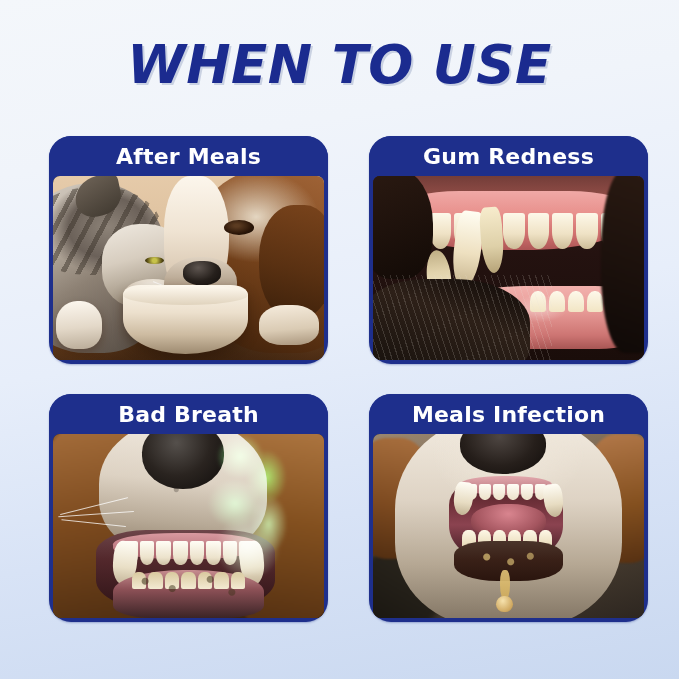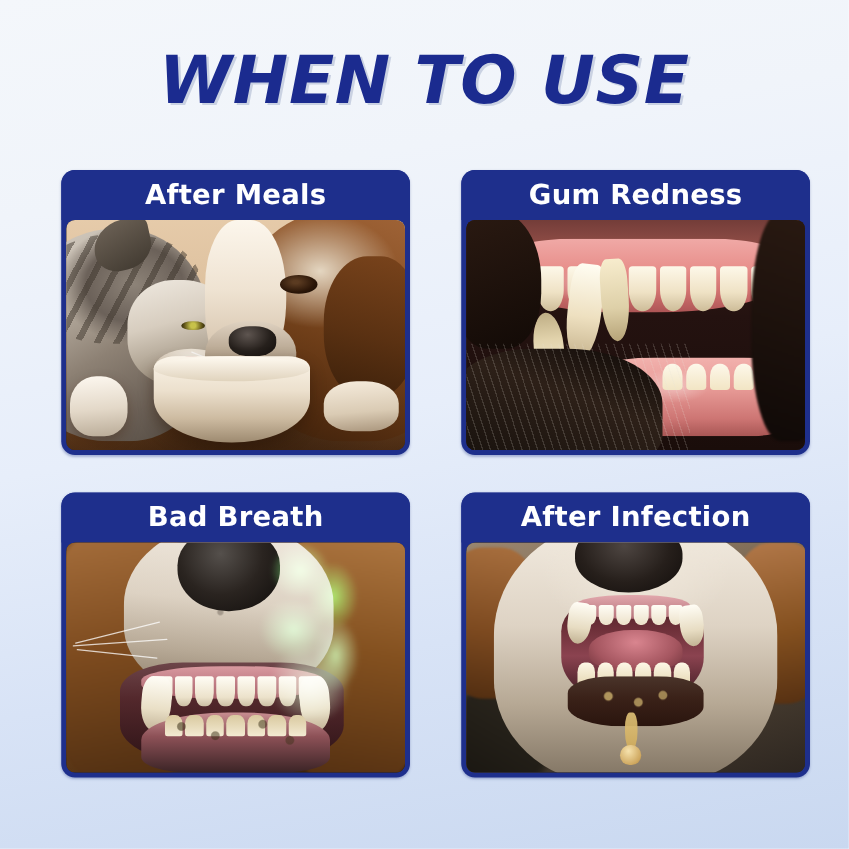--- a/index.html
+++ b/index.html
@@ -53,21 +53,21 @@
     display: grid;
     grid-template-columns: 295px 295px;
     grid-template-rows: 228px 228px;
     column-gap: 25px;
     row-gap: 30px;
   }
 
   .card {
     position: relative;
     background: #1e2f8c;
-    border-radius: 11px;
+    border-radius: 22px;
     box-shadow: 0 1px 2px rgba(40,60,140,0.35);
     overflow: hidden;
     display: flex;
     flex-direction: column;
     margin-left: 16px;
   }
   .card-header {
     height: 40px;
     flex: 0 0 40px;
     display: flex;
@@ -606,21 +606,21 @@
               <i></i>
           </div>
           <div class="tartar"></div>
           <div class="smoke"></div>
         </div>
       </div>
     </div>
 
     <div class="card">
       <div class="card-header">
-        <span class="card-title">After Infection</span>
+        <span class="card-title">Meals Infection</span>
       </div>
       <div class="photo-frame">
         <div class="photo p4">
           <div class="bg-blur-l"></div>
           <div class="ear-l"></div>
           <div class="ear-r"></div>
           <div class="head"></div>
           <div class="nose4"></div>
           <div class="mouth4"></div>
           <div class="gum4"></div>

